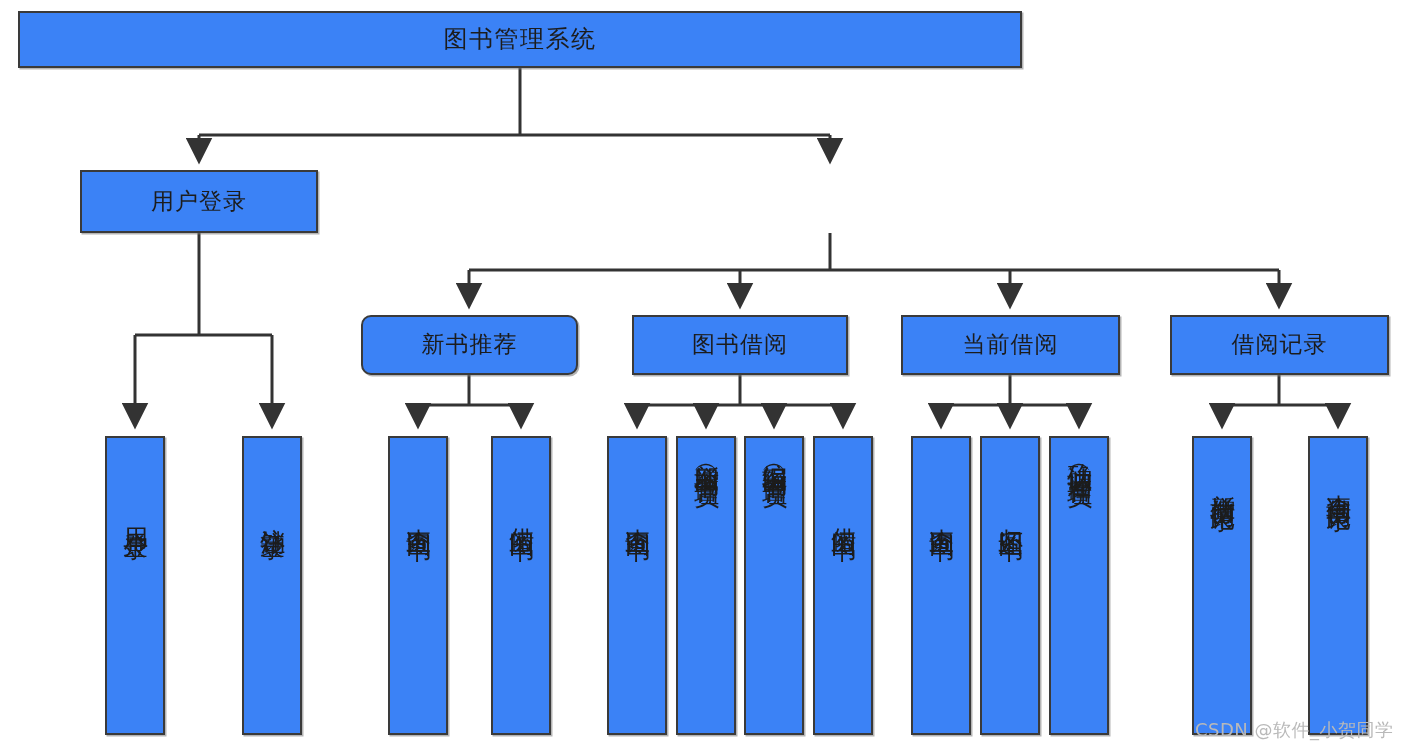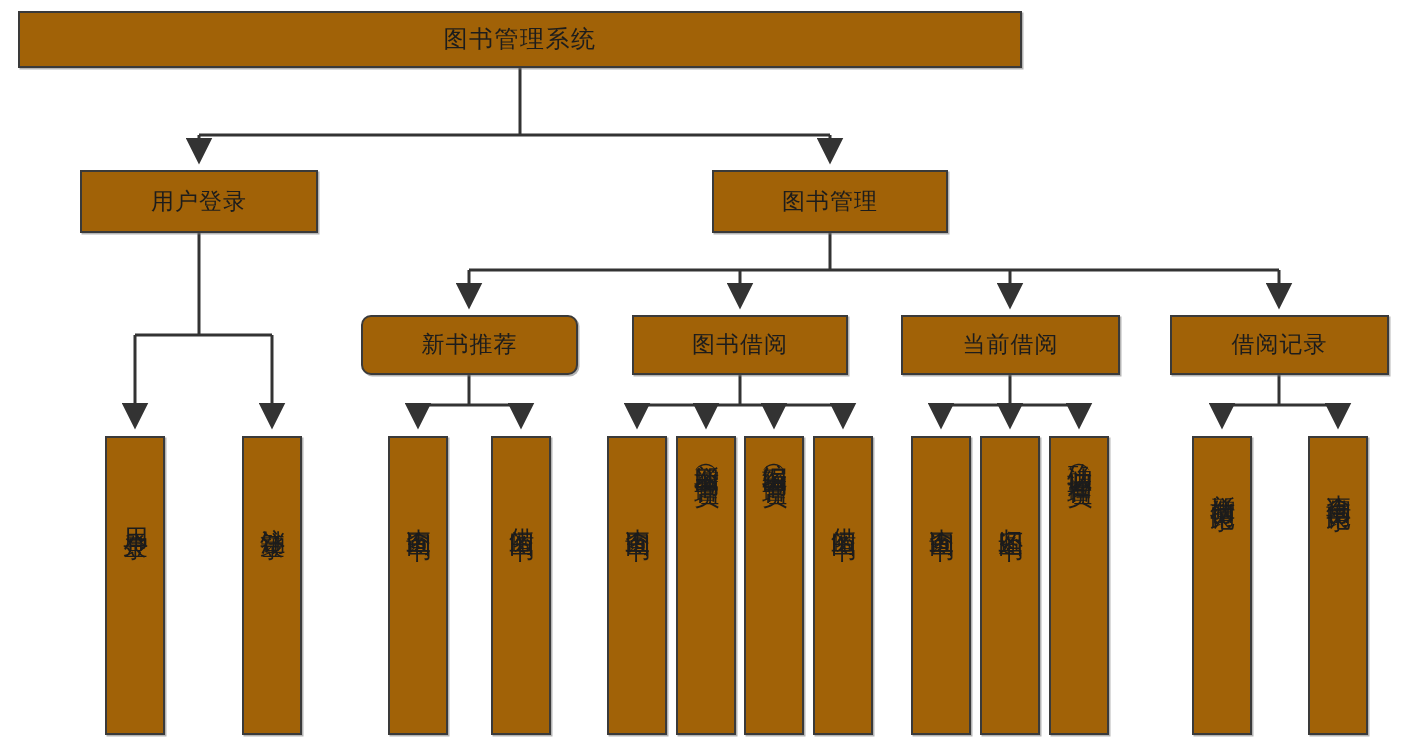--- a/index.html
+++ b/index.html
@@ -22,21 +22,21 @@
     position: absolute;
     left: 0;
     top: 0;
     width: 1405px;
     height: 747px;
     pointer-events: none;
   }
   .node {
     position: absolute;
     box-sizing: border-box;
-    background: #a16207;
+    background: #3b82f6;
     border: 2px solid #3a3a3a;
     box-shadow: 1.5px 1.5px 0 rgba(120,120,120,0.55);
     display: flex;
     align-items: center;
     justify-content: center;
     color: #1c1c1c;
     z-index: 2;
   }
   .node .node-label {
     display: block;
@@ -133,23 +133,20 @@
     </g>
   </svg>
 
   <div class="node horiz root" style="left:18px; top:11px; width:1004px; height:57px;">
     <span class="node-label">图书管理系统</span>
   </div>
 
   <div class="node horiz" style="left:80px; top:170px; width:238px; height:63px;">
     <span class="node-label">用户登录</span>
   </div>
-  <div class="node horiz" style="left:712px; top:170px; width:236px; height:63px;">
-    <span class="node-label">图书管理</span>
-  </div>
 
   <div class="node horiz" style="left:361px; top:315px; width:217px; height:60px;border-radius:10px;">
     <span class="node-label">新书推荐</span>
   </div>
   <div class="node horiz" style="left:901px; top:315px; width:219px; height:60px;">
     <span class="node-label">当前借阅</span>
   </div>
   <div class="node horiz" style="left:632px; top:315px; width:216px; height:60px;">
     <span class="node-label">图书借阅</span>
   </div>
@@ -194,14 +191,15 @@
     <span class="node-label">确认归还（管理员）</span>
   </div>
 
   <div class="node vert" style="left:1192px; top:436px; width:60px; height:299px; padding-top:36px;">
     <span class="node-label">新增借阅记录</span>
   </div>
   <div class="node vert" style="left:1308px; top:436px; width:60px; height:299px; padding-top:36px;">
     <span class="node-label">查询借阅记录</span>
   </div>
 
+  <div class="watermark" style="left:1195px; top:718px;">CSDN @软件_小贺同学</div>
 
 </div>
 
 </body></html>

